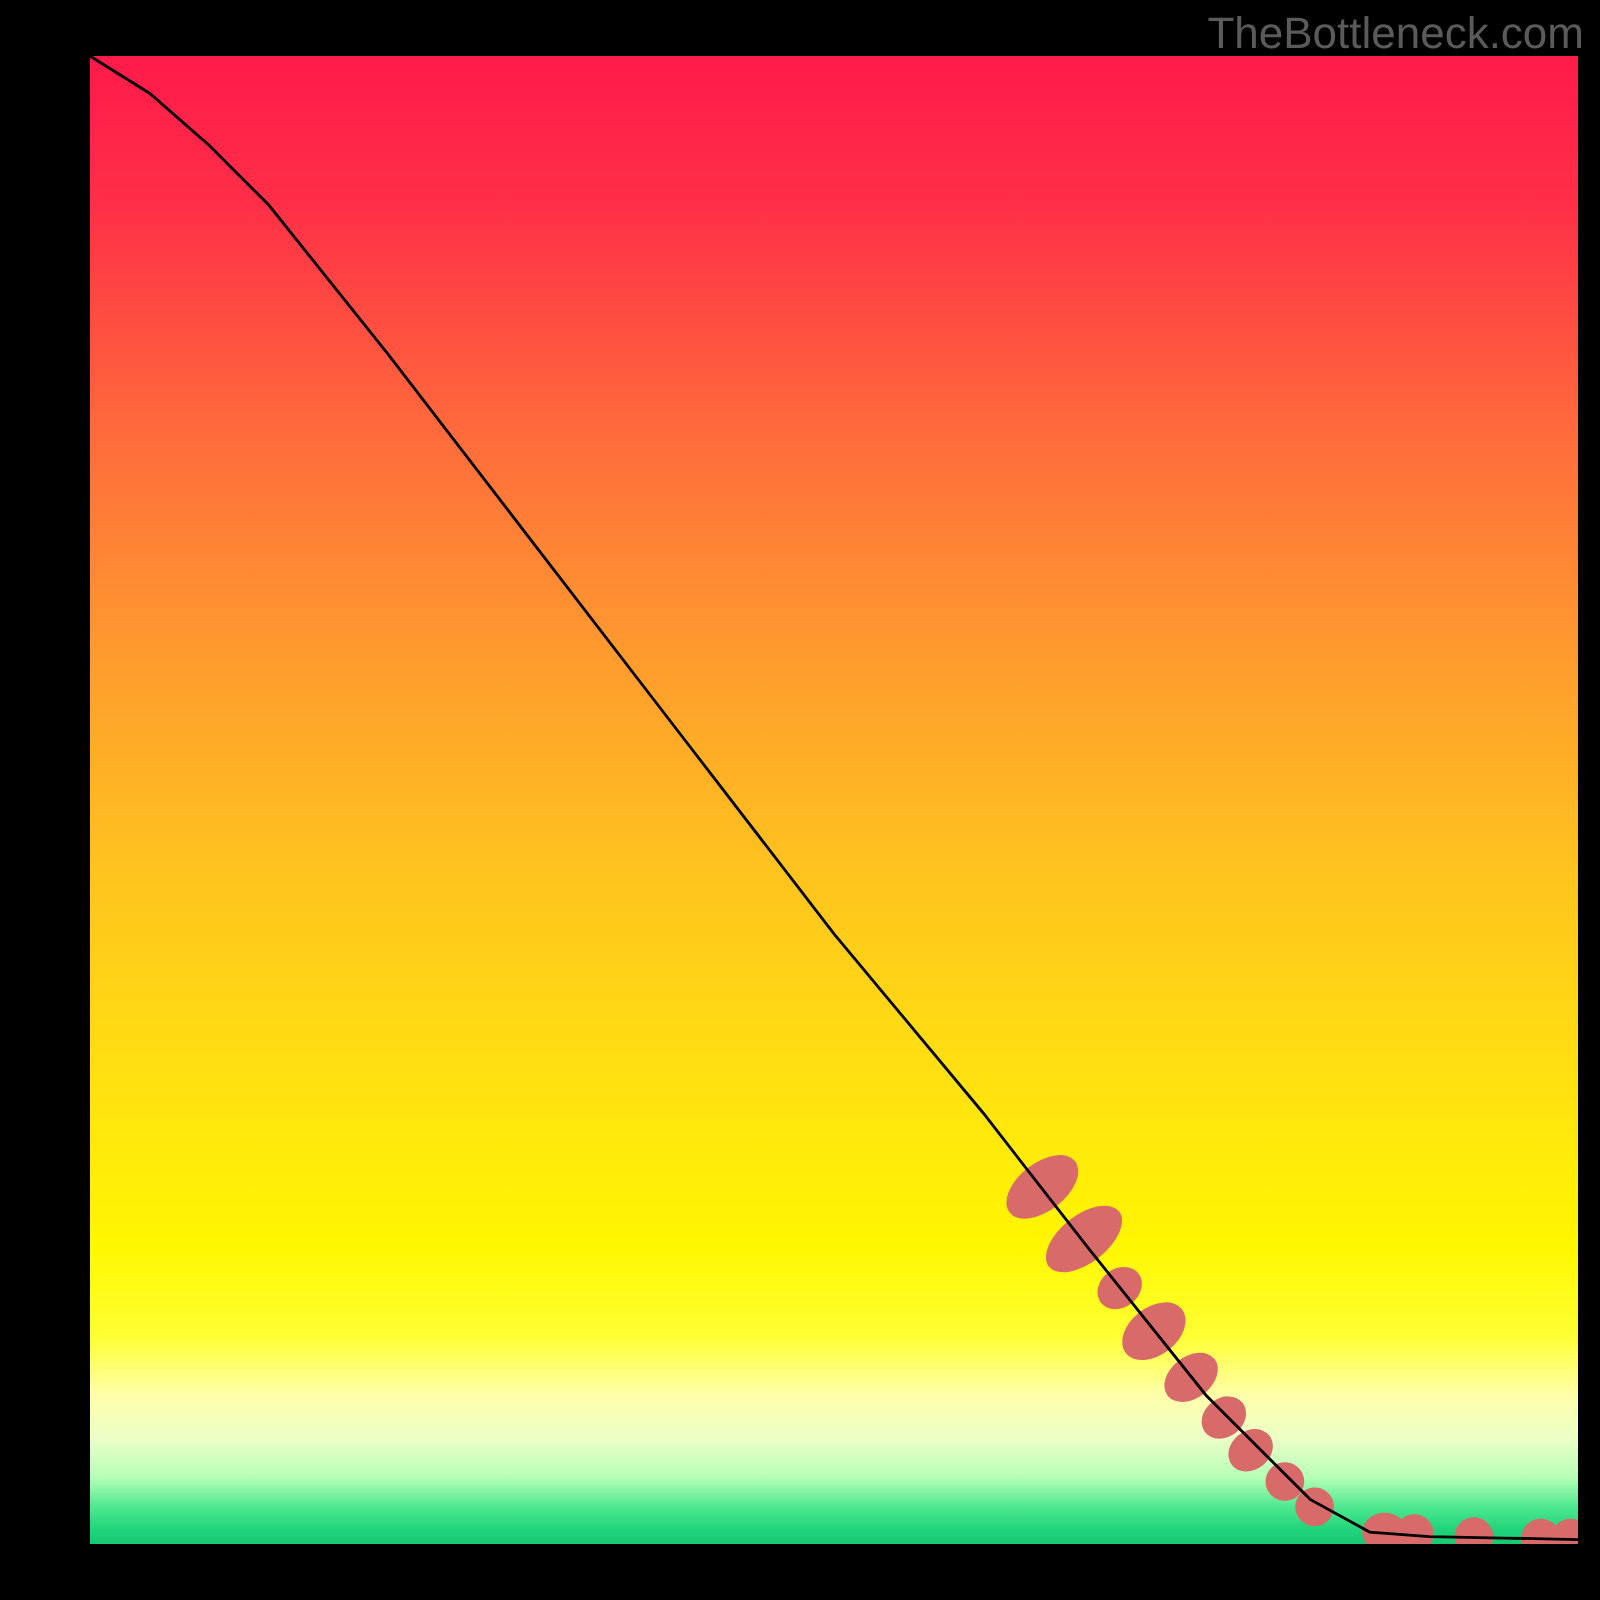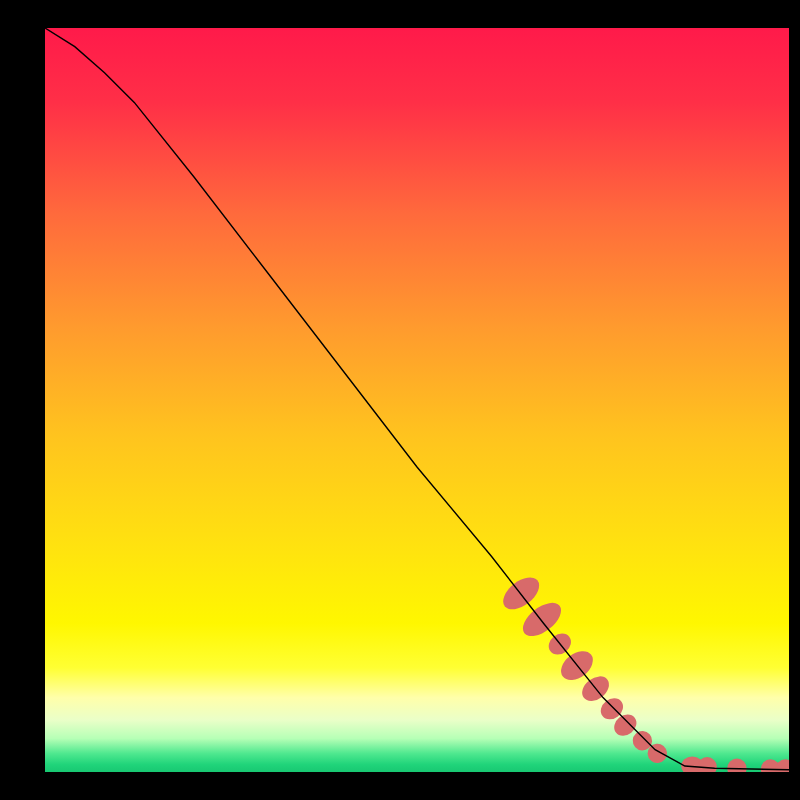--- a/index.html
+++ b/index.html
@@ -42,20 +42,21 @@
     position: absolute;
     inset: 0;
     width: 100%;
     height: 100%;
   }
 </style>
 </head>
 <body>
 
 <div class="container">
+  <div class="watermark">TheBottleneck.com</div>
   <div class="plot">
     <svg class="gradient" viewBox="0 0 100 100" preserveAspectRatio="none">
       <defs>
         <linearGradient id="bg" x1="0" y1="0" x2="0" y2="1">
             <stop offset="0%" stop-color="#ff1a4a"></stop>
             <stop offset="10%" stop-color="#ff2f47"></stop>
             <stop offset="25%" stop-color="#ff6a3c"></stop>
             <stop offset="40%" stop-color="#ff9a2e"></stop>
             <stop offset="55.00000000000001%" stop-color="#ffc41e"></stop>
             <stop offset="70%" stop-color="#ffe30f"></stop>

